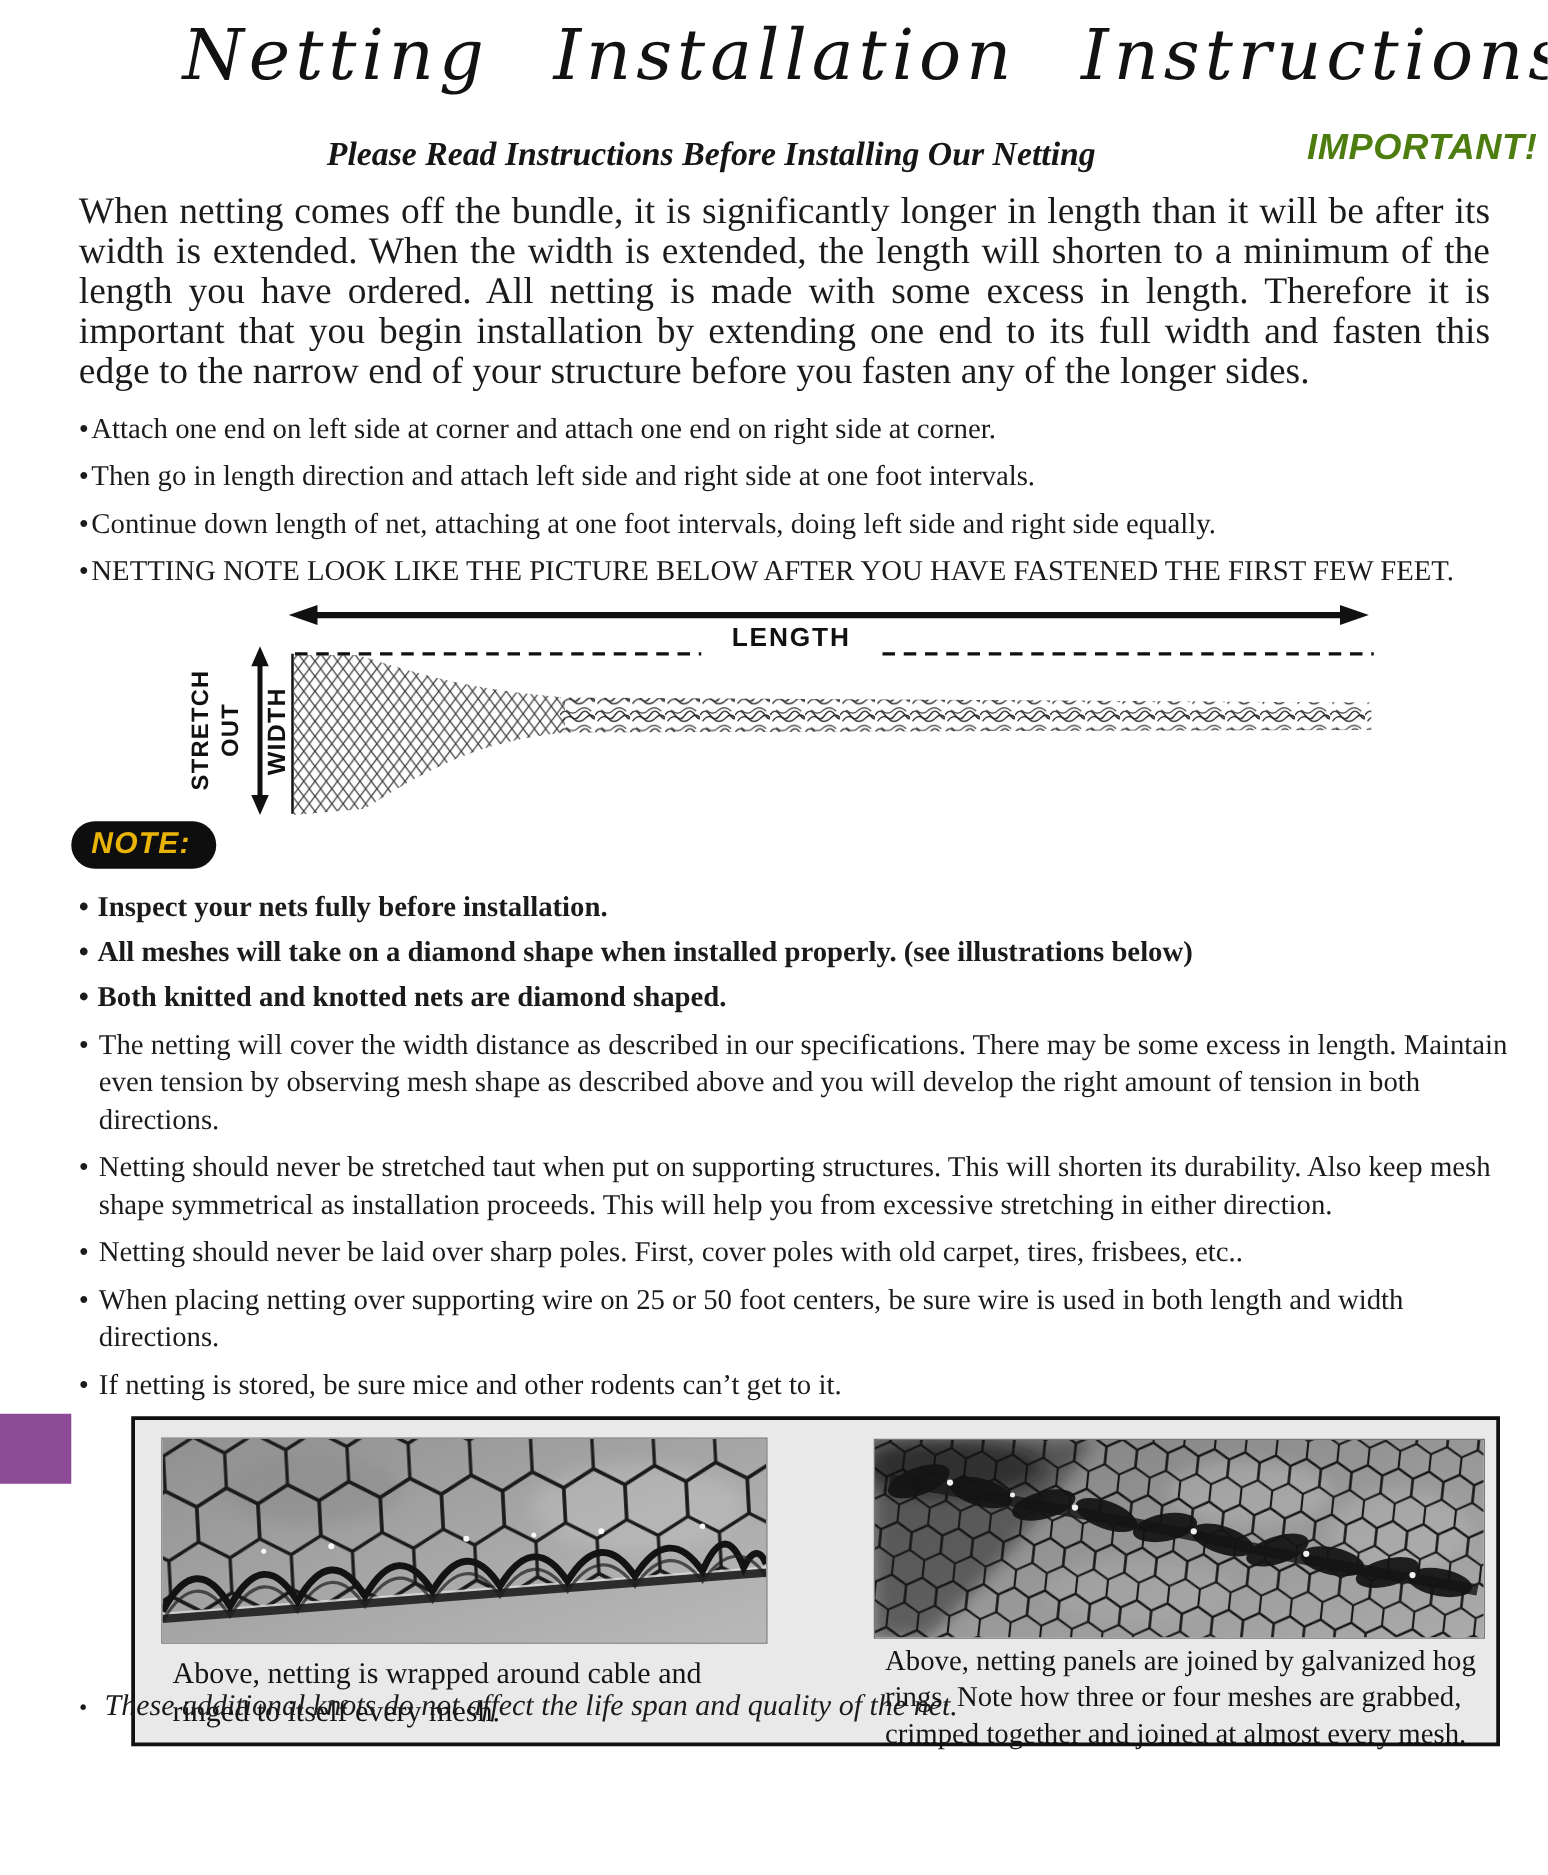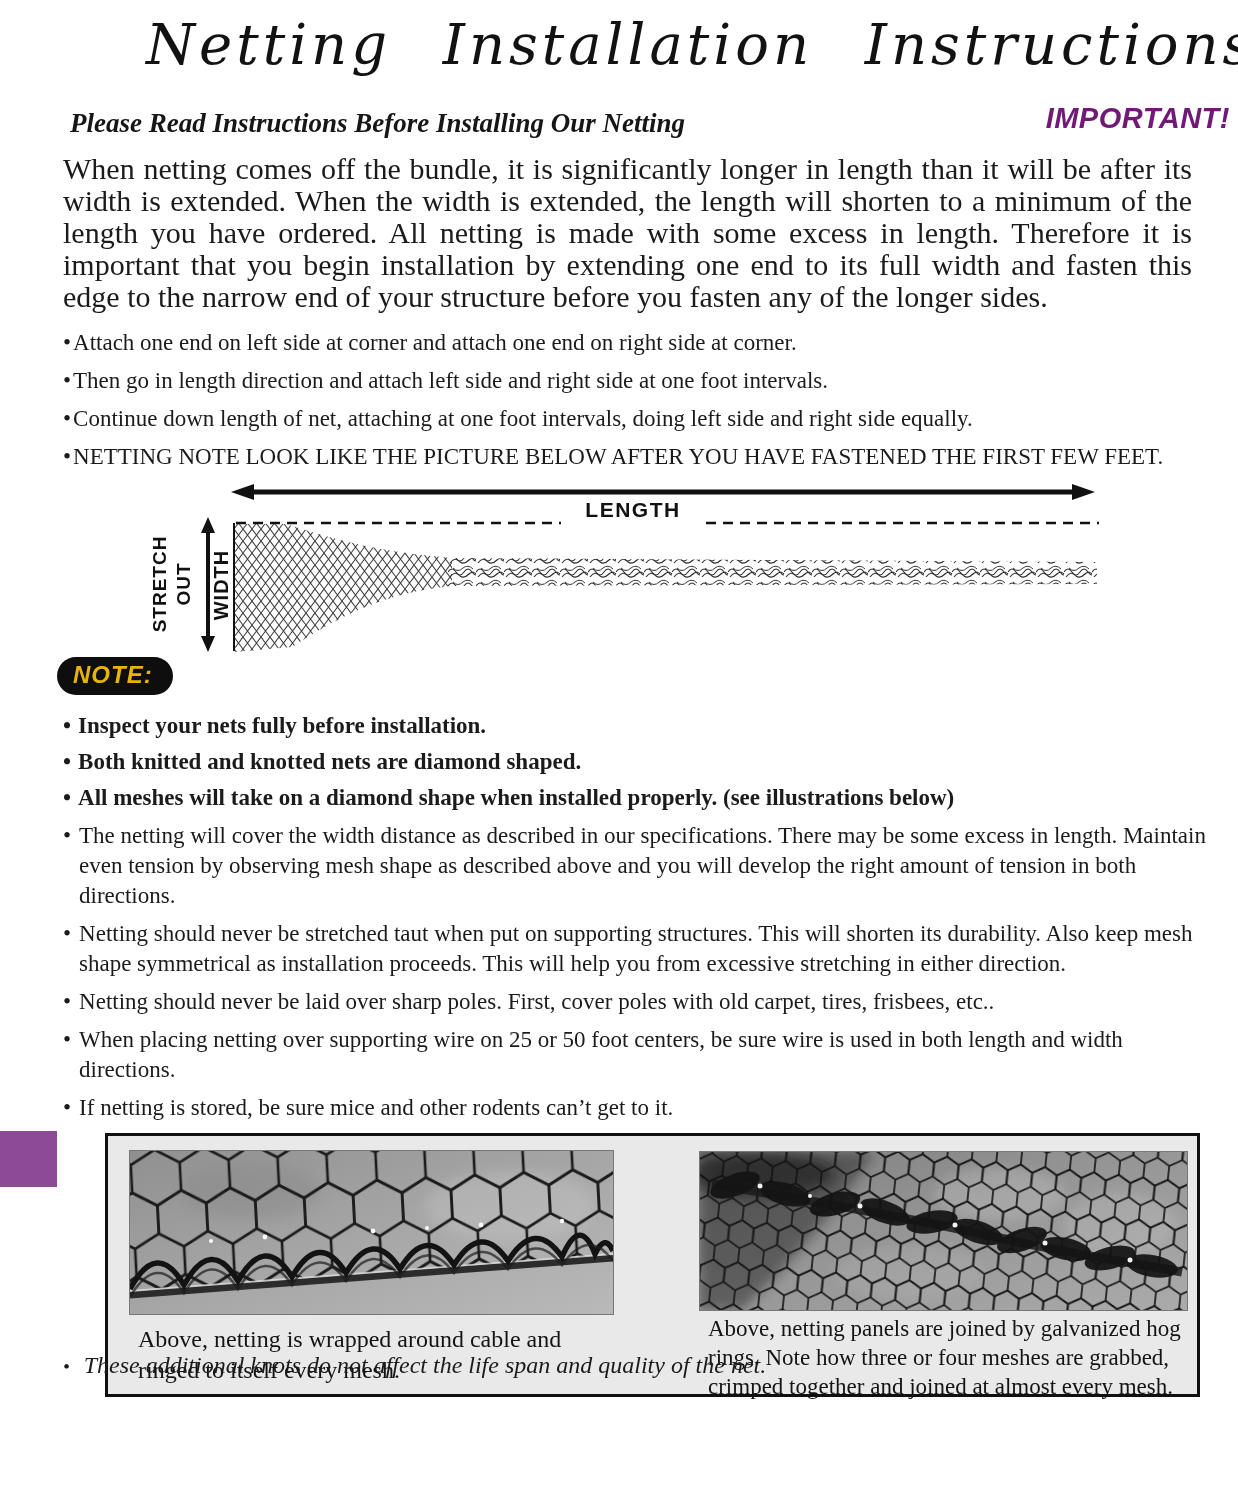--- a/index.html
+++ b/index.html
@@ -13,24 +13,24 @@
     font-family:"DejaVu Serif",serif;
     font-style:italic;
     font-size:56px;line-height:1.32;
     letter-spacing:4px;word-spacing:30px;
     white-space:nowrap;color:#121212;
   }
   .important{
     position:absolute;top:102px;right:8px;
     font-family:"Liberation Sans",sans-serif;
     font-weight:bold;font-style:italic;
-    font-size:29px;letter-spacing:.5px;color:#701a75;
+    font-size:29px;letter-spacing:.5px;color:#4d7c0f;
   }
   .subtitle{
-    margin-top:26px;text-align:left;padding-left:70px;padding-right:170px;
+    margin-top:26px;text-align:center;padding-left:70px;padding-right:170px;
     font-weight:bold;font-style:italic;font-size:27px;color:#161616;
   }
   .intro{
     margin:14px 46px 0 63px;
     font-size:30px;line-height:32px;text-align:justify;
   }
   .list{margin:16px 40px 0 63px;font-size:23px;}
   .li{position:relative;}
   .steps .li{margin-bottom:11px;line-height:27px;}
   .steps .li::before{content:"\2022";margin-right:2px;}
@@ -112,22 +112,22 @@
   <text transform="translate(228,104) rotate(-90)" text-anchor="middle" font-size="20" font-weight="bold" letter-spacing="1" fill="#111">WIDTH</text>
   <line x1="234" y1="42" x2="234" y2="170" stroke="#111" stroke-width="2"></line>
   <path d="M235,43 L286,43 C346,62 382,71 452,77 L452,105 C385,112 345,132 292,166 L235,171 Z" fill="url(#dmesh)"></path>
   <path d="M448,77 L1097,81 L1097,103 L448,105 Z" fill="url(#scrib)"></path>
 </svg>
 
 <div class="note-badge">NOTE:</div>
 
 <div class="nb">
   <div class="li"><span>Inspect your nets fully before installation.</span></div>
+  <div class="li"><span>All meshes will take on a diamond shape when installed properly. (see illustrations below)</span></div>
   <div class="li"><span>Both knitted and knotted nets are diamond shaped.</span></div>
-  <div class="li"><span>All meshes will take on a diamond shape when installed properly. (see illustrations below)</span></div>
 </div>
 
 <div class="np">
   <div class="li"><span>The netting will cover the width distance as described in our specifications. There may be some excess in length. Maintain even tension by observing mesh shape as described above and you will develop the right amount of tension in both directions.</span></div>
   <div class="li"><span>Netting should never be stretched taut when put on supporting structures. This will shorten its durability. Also keep mesh shape symmetrical as installation proceeds. This will help you from excessive stretching in either direction.</span></div>
   <div class="li"><span>Netting should never be laid over sharp poles. First, cover poles with old carpet, tires, frisbees, etc..</span></div>
   <div class="li"><span>When placing netting over supporting wire on 25 or 50 foot centers, be sure wire is used in both length and width directions.</span></div>
   <div class="li"><span>If netting is stored, be sure mice and other rodents can’t get to it.</span></div>
 </div>
 

